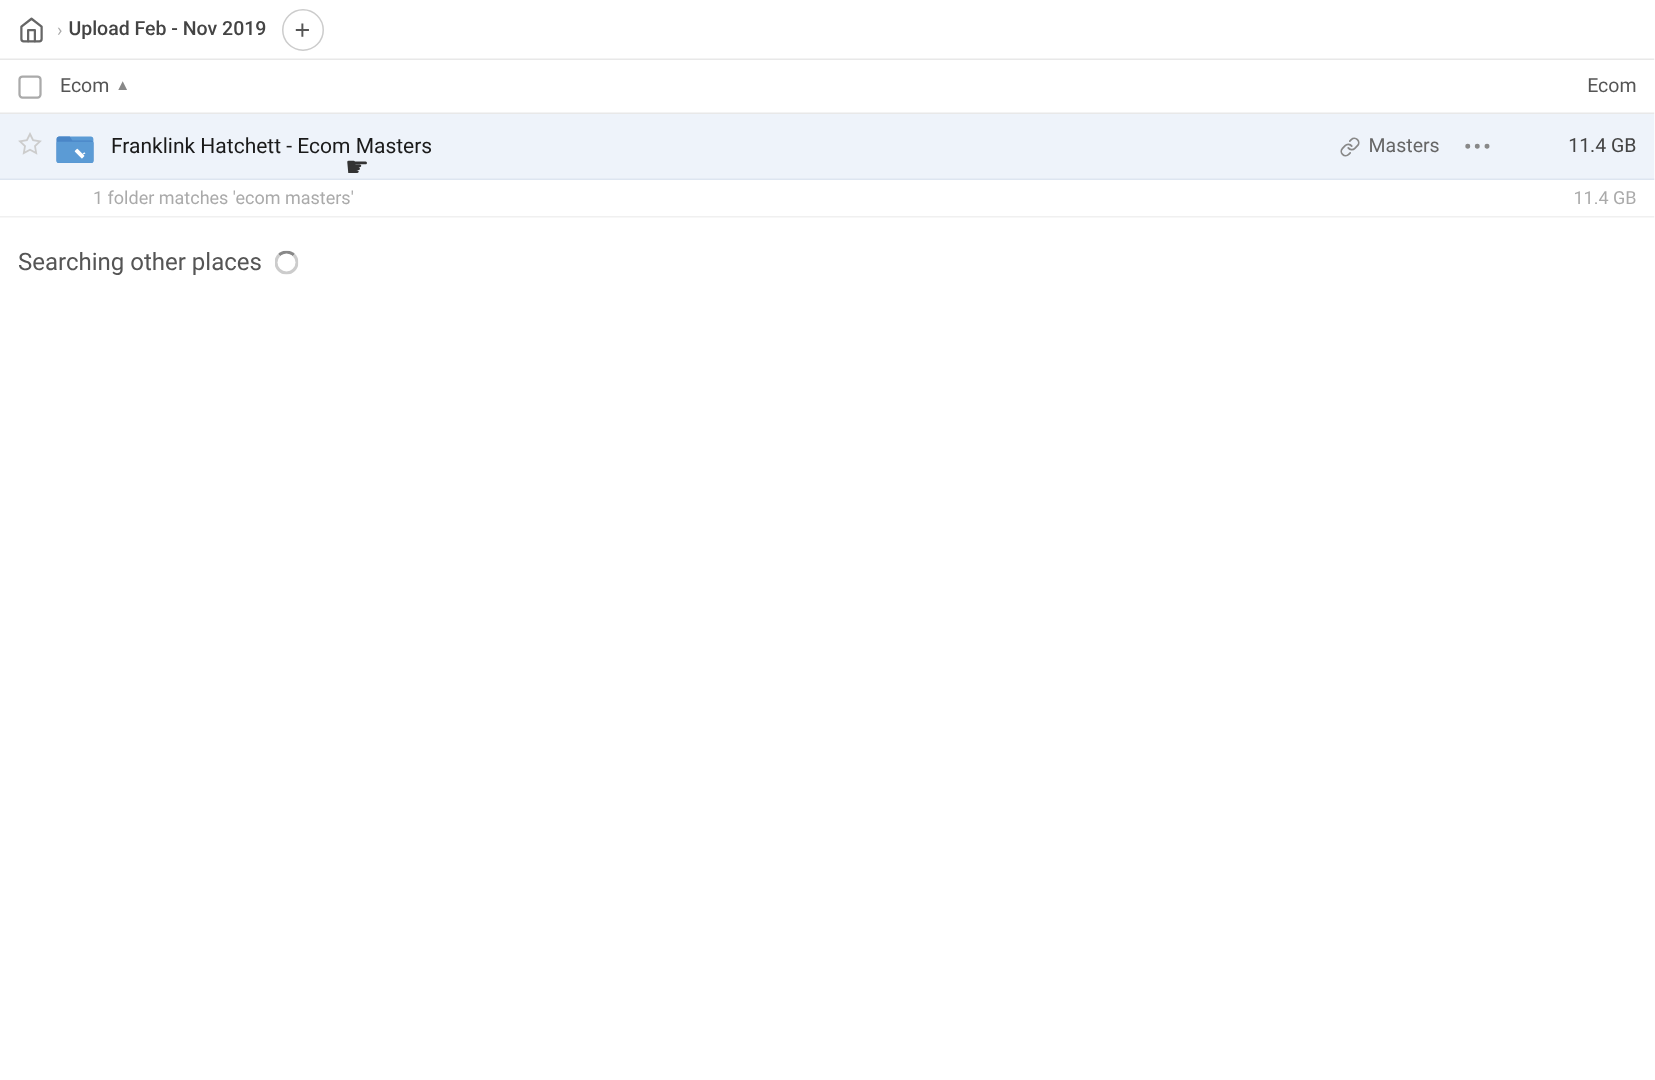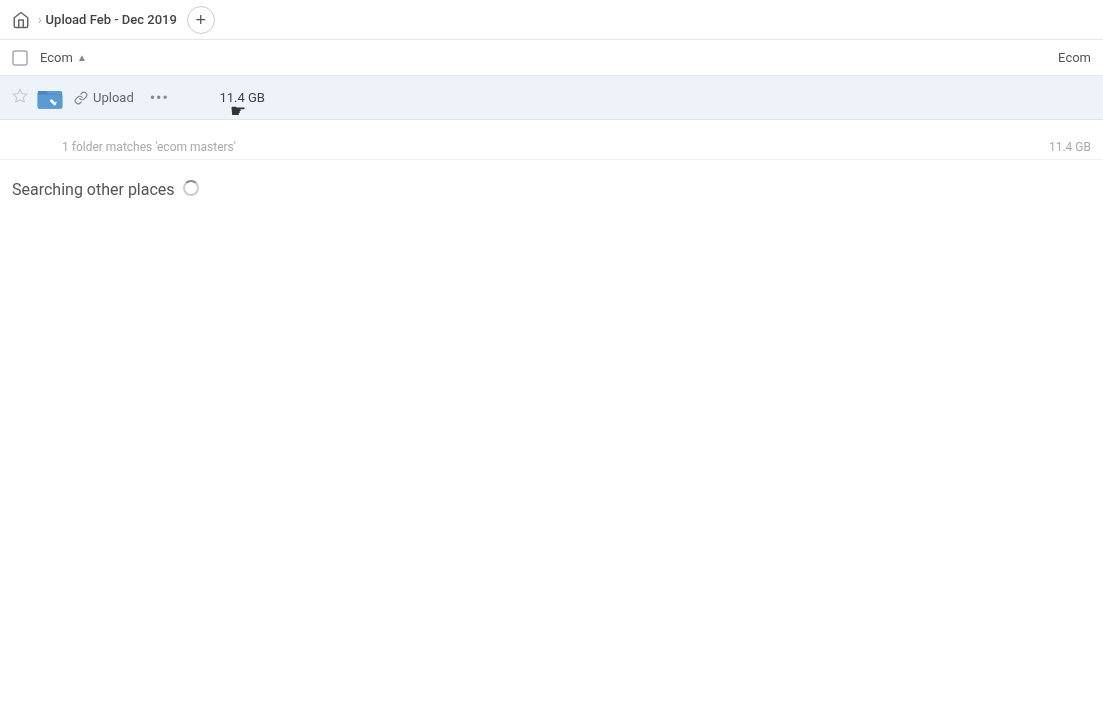--- a/index.html
+++ b/index.html
@@ -163,39 +163,39 @@
       font-size: 13px;
       color: #444;
     }
 
     
     .match-row {
       display: flex;
       align-items: center;
       padding: 5px 12px 5px 62px;
       border-bottom: 1px solid #f0f0f0;
-      margin-top: 15px;
     }
 
     .match-text {
       flex: 1;
       font-size: 12px;
       color: #aaa;
     }
 
     .match-size {
       font-size: 12px;
       color: #aaa;
       width: 80px;
       text-align: right;
     }
 
     
     .searching-row {
       display: flex;
+      align-items: center;
       padding: 20px 12px 10px 12px;
     }
 
     .searching-text {
       font-size: 16px;
       color: #555;
       font-weight: 400;
     }
 
     .spinner {
@@ -228,21 +228,21 @@
 <body>
 
 <div class="header">
   <div class="home-icon-wrap">
     <svg width="18" height="18" viewBox="0 0 24 24" fill="none" stroke="#666" stroke-width="2" stroke-linecap="round" stroke-linejoin="round">
       <path d="M3 9l9-7 9 7v11a2 2 0 0 1-2 2H5a2 2 0 0 1-2-2z"></path>
       <polyline points="9 22 9 12 15 12 15 22"></polyline>
     </svg>
   </div>
   <span class="breadcrumb-sep">›</span>
-  <span class="breadcrumb-label">Upload Feb - Dec 2019</span>
+  <span class="breadcrumb-label">Upload Feb - Nov 2019</span>
   <button class="add-button">+</button>
 </div>
 
 <div class="table-header">
   <div class="checkbox-wrap">
     <svg width="16" height="16" viewBox="0 0 16 16" fill="none" stroke="#aaa" stroke-width="1.5">
       <rect x="1" y="1" width="14" height="14" rx="2"></rect>
     </svg>
   </div>
   <div class="col-name">
@@ -262,26 +262,27 @@
 
     <svg class="folder-svg" viewBox="0 0 32 32" xmlns="http://www.w3.org/2000/svg">
       <rect x="2" y="8" width="28" height="20" rx="2" ry="2" fill="#5b9bd5"></rect>
       <path d="M2 10 Q2 8 4 8 L12 8 L14 11 L28 11 Q30 11 30 13 L30 26 Q30 28 28 28 L4 28 Q2 28 2 26 Z" fill="#4a86c7"></path>
       <rect x="2" y="12" width="28" height="16" rx="1" fill="#5b9bd5"></rect>
 
       <rect x="18" y="17" width="3" height="8" rx="0.5" fill="white" transform="rotate(-45 19.5 21)"></rect>
       <polygon points="21,22 23,20 24,21" fill="white"></polygon>
     </svg>
   </div>
+  <div class="file-name">Franklink Hatchett - Ecom Masters</div>
   <div class="shared-badge">
     <svg width="14" height="14" viewBox="0 0 24 24" fill="none" stroke="#888" stroke-width="2" stroke-linecap="round" stroke-linejoin="round">
       <path d="M10 13a5 5 0 0 0 7.54.54l3-3a5 5 0 0 0-7.07-7.07l-1.72 1.71"></path>
       <path d="M14 11a5 5 0 0 0-7.54-.54l-3 3a5 5 0 0 0 7.07 7.07l1.71-1.71"></path>
     </svg>
-    <span>Upload</span>
+    <span>Masters</span>
   </div>
   <div class="more-icon">•••</div>
   <div class="file-size">11.4 GB</div>
 </div>
 
 <div class="match-row">
   <span class="match-text">1 folder matches 'ecom masters'</span>
   <span class="match-size">11.4 GB</span>
 </div>
 

